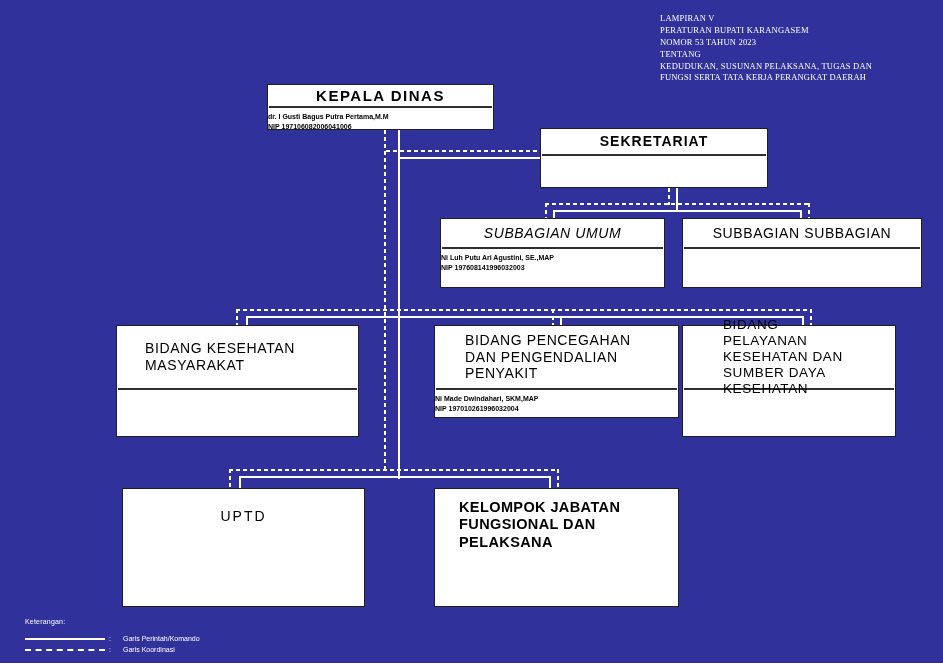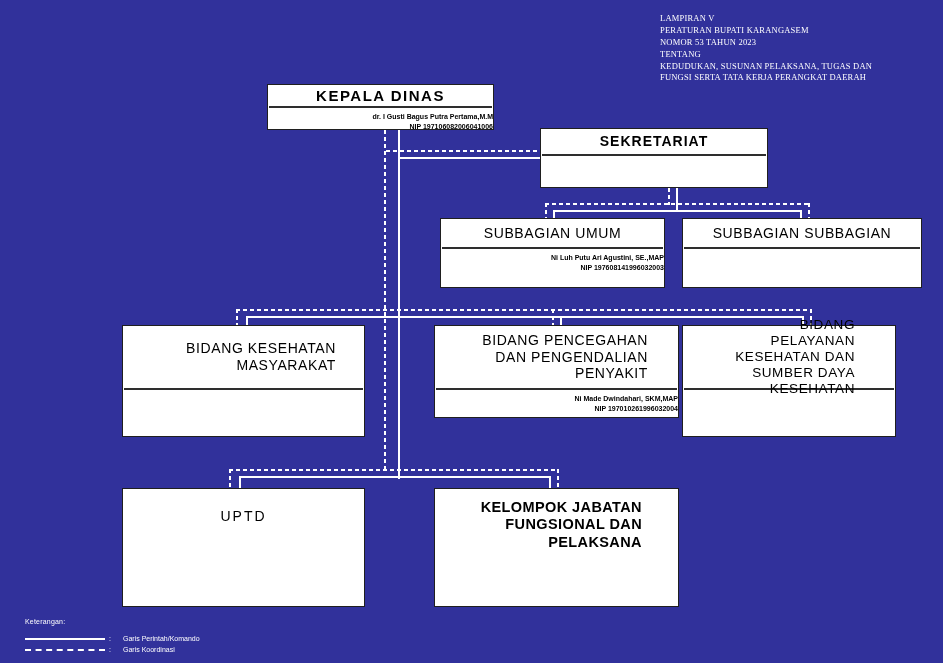--- a/index.html
+++ b/index.html
@@ -30,21 +30,21 @@
   
   .sol-h{position:absolute;height:2px;background:var(--line);}
   .sol-v{position:absolute;width:2px;background:var(--line);}
   .dash-h{position:absolute;height:2px;
     background-image:repeating-linear-gradient(90deg,var(--line) 0 4px,transparent 4px 7px);}
   .dash-v{position:absolute;width:2px;
     background-image:repeating-linear-gradient(180deg,var(--line) 0 4px,transparent 4px 7px);}
   
   .box{
     position:absolute;background:#fff;border:1px solid var(--box-border);
-    color:var(--ink);text-align:right;box-sizing:border-box;
+    color:var(--ink);text-align:left;box-sizing:border-box;
   }
   .head{display:flex;align-items:center;justify-content:center;line-height:1.18;}
   .head.bold{font-weight:bold;}
   .rule{border-top:2px solid #2e2e2e;margin:0 1px;}
   .sub{font-size:7px;font-weight:bold;line-height:1.45;padding-top:4px;}
   
   .legend{position:absolute;left:25px;top:618px;color:#fff;font-size:7px;}
   .legend-heading{margin-bottom:8px;letter-spacing:.2px;}
   .legend-row{display:flex;align-items:center;height:11px;}
   .legend-sample{width:80px;margin-right:4px;}
@@ -109,34 +109,34 @@
       <div>NIP 197106082006041006</div>
     </div>
   </div>
 
   <div class="box" style="left:540px;top:128px;width:228px;height:60px;">
     <div class="head bold" style="height:25px;font-size:14px;letter-spacing:1px;">SEKRETARIAT</div>
     <div class="rule"></div>
   </div>
 
   <div class="box" style="left:440px;top:218px;width:225px;height:70px;">
-    <div class="head" style="height:28px;font-size:14px;letter-spacing:.6px;">SUBBAGIAN UMUM</div>
+    <div class="head" style="height:28px;font-size:14px;letter-spacing:.6px;font-style:italic;">SUBBAGIAN UMUM</div>
     <div class="rule"></div>
     <div class="sub">
       <div>Ni Luh Putu Ari Agustini, SE.,MAP</div>
       <div>NIP 197608141996032003</div>
     </div>
   </div>
 
   <div class="box" style="left:682px;top:218px;width:240px;height:70px;">
     <div class="head" style="height:28px;font-size:14px;letter-spacing:.6px;">SUBBAGIAN SUBBAGIAN</div>
     <div class="rule"></div>
   </div>
 
-  <div class="box" style="left:122px;top:325px;width:243px;height:112px;">
+  <div class="box" style="left:116px;top:325px;width:243px;height:112px;">
     <div class="head" style="height:62px;font-size:14px;letter-spacing:.6px;padding:0 28px;">BIDANG KESEHATAN MASYARAKAT</div>
     <div class="rule"></div>
   </div>
 
   <div class="box" style="left:434px;top:325px;width:245px;height:93px;">
     <div class="head" style="height:62px;font-size:14px;letter-spacing:.6px;padding:0 30px;">BIDANG PENCEGAHAN DAN PENGENDALIAN PENYAKIT</div>
     <div class="rule"></div>
     <div class="sub">
       <div>Ni Made Dwindahari, SKM,MAP</div>
       <div>NIP 197010261996032004</div>
@@ -146,21 +146,21 @@
   <div class="box" style="left:682px;top:325px;width:214px;height:112px;">
     <div class="head" style="height:62px;font-size:13.5px;letter-spacing:.6px;padding:0 40px;">BIDANG PELAYANAN KESEHATAN DAN SUMBER DAYA KESEHATAN</div>
     <div class="rule"></div>
   </div>
 
   <div class="box" style="left:122px;top:488px;width:243px;height:119px;">
     <div class="head" style="height:55px;font-size:14px;letter-spacing:2px;">UPTD</div>
   </div>
 
   <div class="box" style="left:434px;top:488px;width:245px;height:119px;">
-    <div class="head bold" style="height:72px;font-size:14.5px;letter-spacing:.4px;padding:0 36px;align-items:center;">KELOMPOK JABATAN FUNGSIONAL DAN PELAKSANA</div>
+    <div class="head bold" style="height:72px;font-size:14.5px;letter-spacing:.4px;padding:0 24px;align-items:center;">KELOMPOK JABATAN FUNGSIONAL DAN PELAKSANA</div>
   </div>
 
   <div class="legend">
     <div class="legend-heading">Keterangan:</div>
     <div class="legend-row">
       <div class="legend-sample solid"></div>
       <div class="legend-colon">:</div>
       <div>Garis Perintah/Komando</div>
     </div>
     <div class="legend-row">

